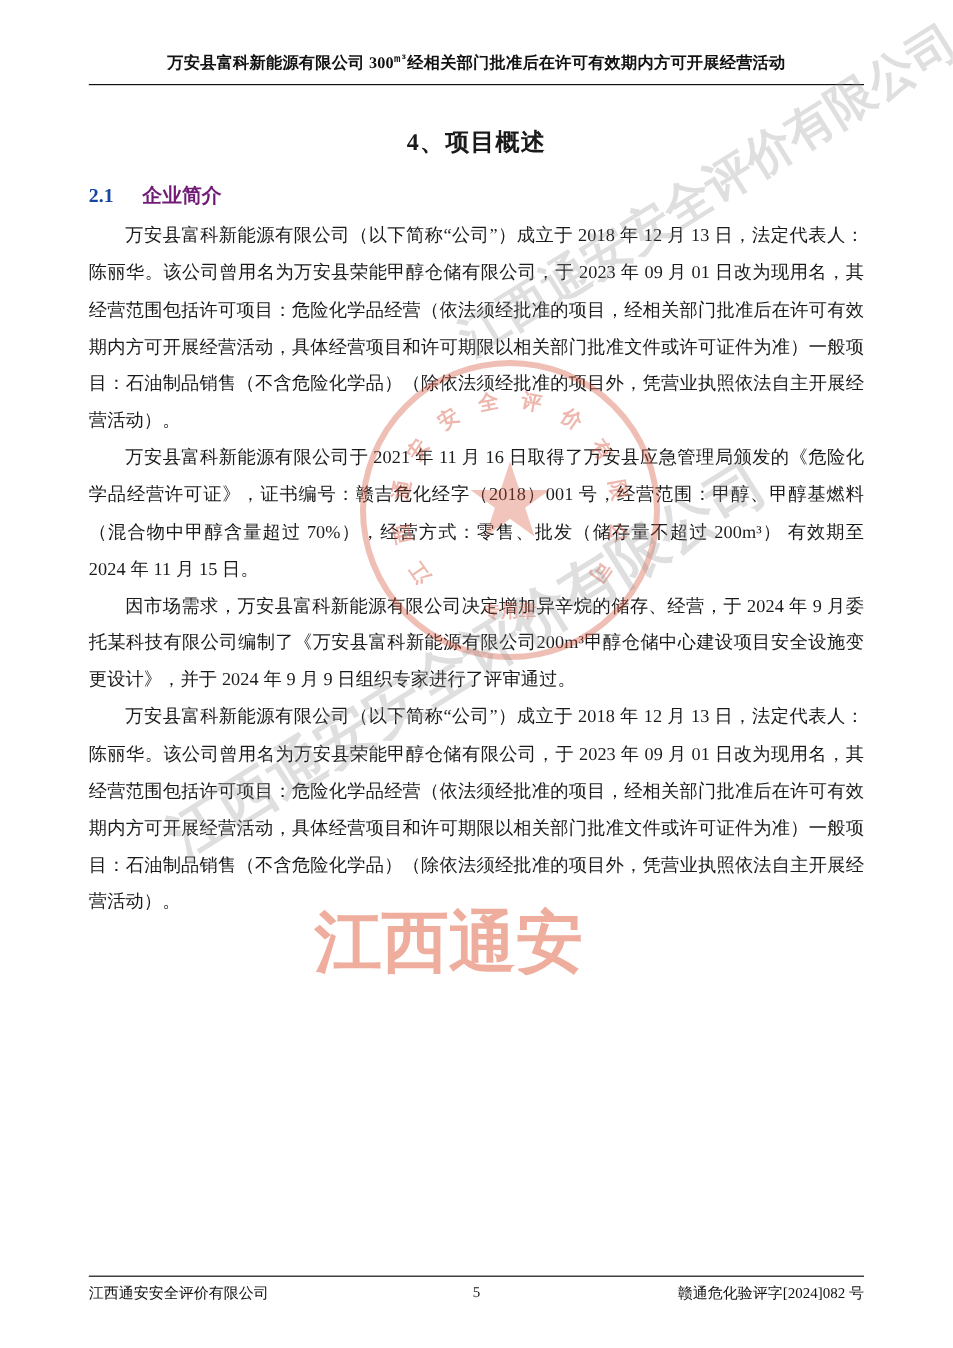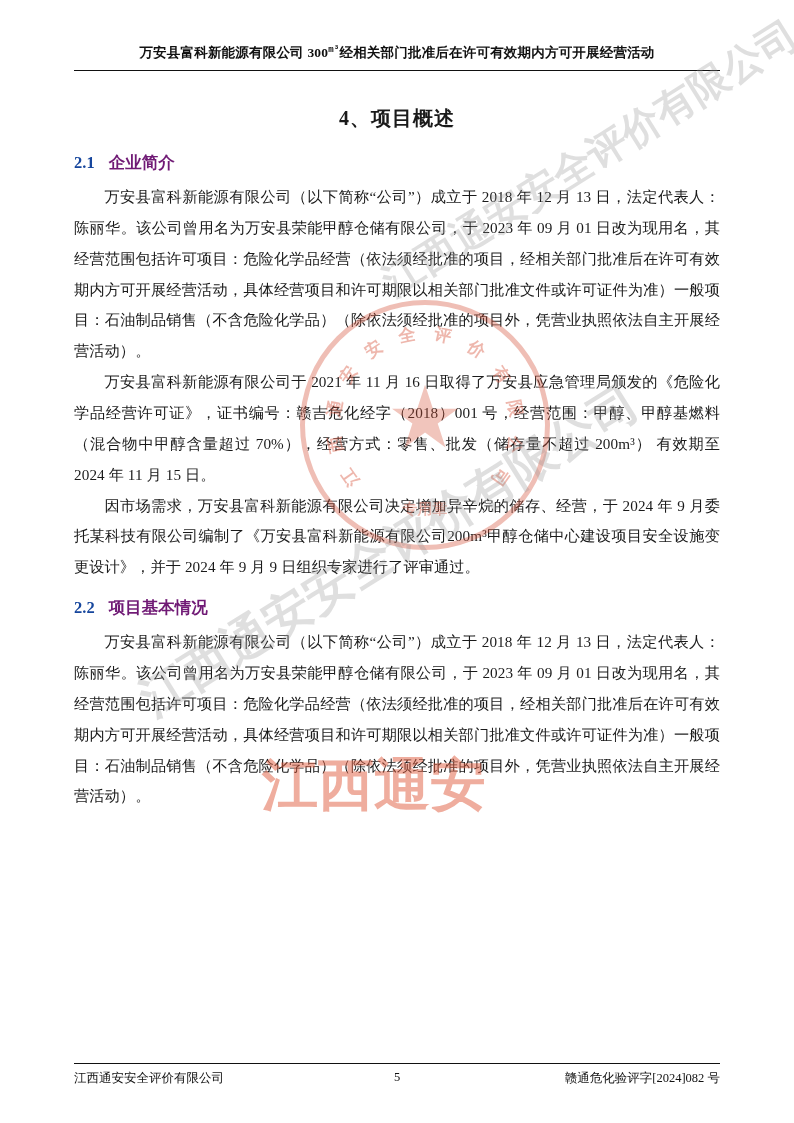--- a/index.html
+++ b/index.html
@@ -50,21 +50,21 @@
     letter-spacing: 1px;
   }
 
   
   .section-head {
     font-size: 16.5px;
     font-weight: bold;
     margin: 14px 0 8px 0;
     display: flex;
     align-items: baseline;
-    gap: 14px;
+    gap: 24px;
   }
   .section-num {
     color: #16469d;
     font-family: "Liberation Serif", serif;
   }
   .section-text {
     color: #701a75;
   }
 
   
@@ -193,24 +193,20 @@
   <div class="doc-title">4、项目概述</div>
 
   <div class="section-head">
     <span class="section-num">2.1</span>
     <span class="section-text">企业简介</span>
   </div>
   <p class="body">万安县富科新能源有限公司（以下简称“公司”）成立于 2018 年 12 月 13 日，法定代表人：陈丽华。该公司曾用名为万安县荣能甲醇仓储有限公司，于 2023 年 09 月 01 日改为现用名，其经营范围包括许可项目：危险化学品经营（依法须经批准的项目，经相关部门批准后在许可有效期内方可开展经营活动，具体经营项目和许可期限以相关部门批准文件或许可证件为准）一般项目：石油制品销售（不含危险化学品）（除依法须经批准的项目外，凭营业执照依法自主开展经营活动）。</p>
   <p class="body">万安县富科新能源有限公司于 2021 年 11 月 16 日取得了万安县应急管理局颁发的《危险化学品经营许可证》，证书编号：赣吉危化经字（2018）001 号，经营范围：甲醇、甲醇基燃料（混合物中甲醇含量超过 70%），经营方式：零售、批发（储存量不超过 200m³） 有效期至 2024 年 11 月 15 日。</p>
   <p class="body">因市场需求，万安县富科新能源有限公司决定增加异辛烷的储存、经营，于 2024 年 9 月委托某科技有限公司编制了《万安县富科新能源有限公司200m³甲醇仓储中心建设项目安全设施变更设计》，并于 2024 年 9 月 9 日组织专家进行了评审通过。</p>
 
-  <div class="section-head">
-    <span class="section-num">2.2</span>
-    <span class="section-text">项目基本情况</span>
-  </div>
   <p class="body">万安县富科新能源有限公司（以下简称“公司”）成立于 2018 年 12 月 13 日，法定代表人：陈丽华。该公司曾用名为万安县荣能甲醇仓储有限公司，于 2023 年 09 月 01 日改为现用名，其经营范围包括许可项目：危险化学品经营（依法须经批准的项目，经相关部门批准后在许可有效期内方可开展经营活动，具体经营项目和许可期限以相关部门批准文件或许可证件为准）一般项目：石油制品销售（不含危险化学品）（除依法须经批准的项目外，凭营业执照依法自主开展经营活动）。</p>
 
   <div class="wm-layer">
     <div class="wm-seal">
       <div class="ring-text" id="seal-ring">
           <span style="transform: rotate(-125deg) translate(-50%, -103px);">江</span>
           <span style="transform: rotate(-102.273deg) translate(-50%, -103px);">西</span>
           <span style="transform: rotate(-79.5455deg) translate(-50%, -103px);">通</span>
           <span style="transform: rotate(-56.8182deg) translate(-50%, -103px);">安</span>
           <span style="transform: rotate(-34.0909deg) translate(-50%, -103px);">安</span>

